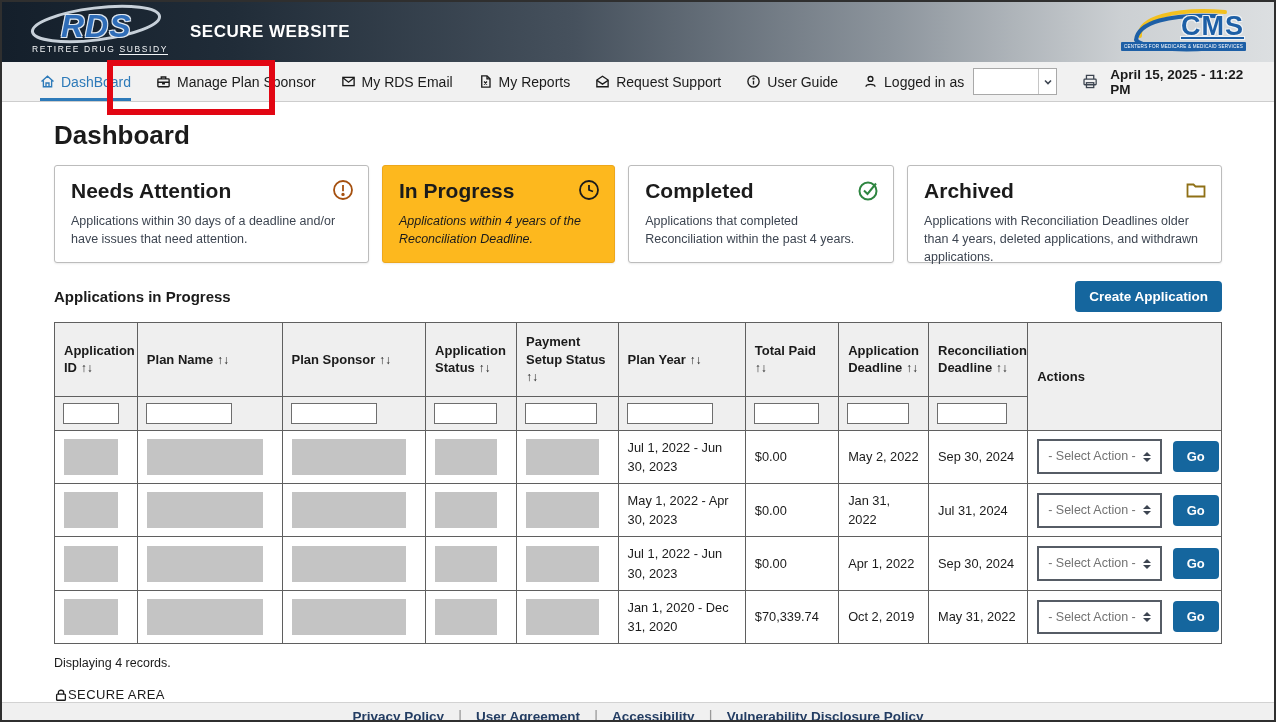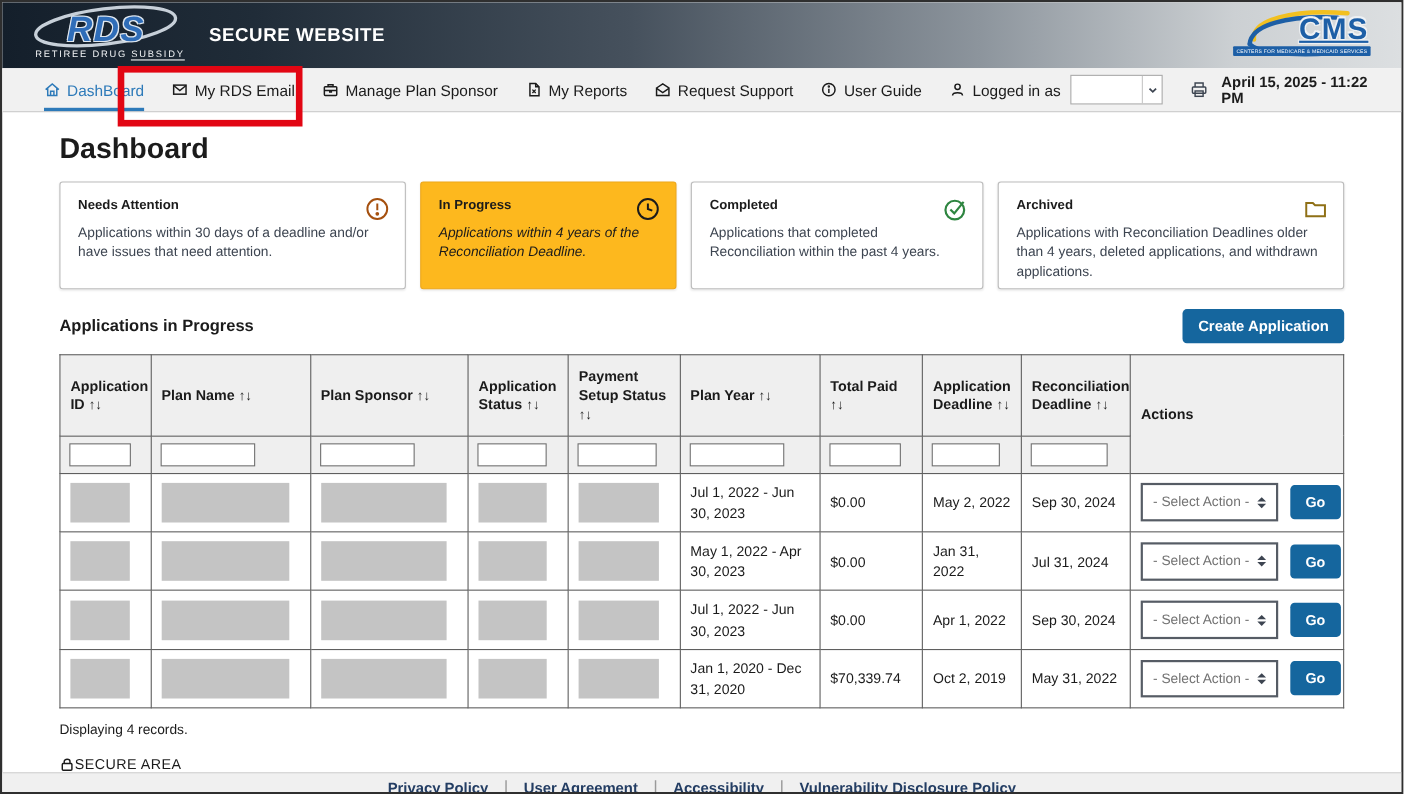--- a/index.html
+++ b/index.html
@@ -44,21 +44,21 @@
                     border:6px solid #e20613; z-index:20; pointer-events:none; }
 
   
   main { flex:1 1 auto; padding:0 52px; }
   .page-title { margin-top:18px; font-size:26px; font-weight:bold; }
 
   .cards { margin-top:14px; display:grid; grid-template-columns:1.35fr 1fr 1.14fr 1.35fr; gap:13px; }
   .card { position:relative; height:98px; background:#fff; border:1px solid #bcbcbc; border-radius:3px;
           padding:13px 16px; box-shadow:0 1px 2px rgba(0,0,0,0.08); cursor:pointer; }
   .card.highlight { background:#fdb81e; border-color:#eda71b; }
-  .card h2 { font-size:12px; font-weight:bold; }
+  .card h2 { font-size:21px; font-weight:bold; }
   .card p { margin-top:9px; font-size:12.5px; line-height:1.45; color:#3d4551; }
   .card.highlight p { color:#1b1b1b;font-style:italic; }
   .card .card-icon { position:absolute; top:13px; right:14px; }
 
   .section-row { margin-top:18px; display:flex; align-items:center; justify-content:space-between; }
   .section-title { font-size:15px; font-weight:bold; }
   .btn-primary { background:#15669e; color:#fff; border:none; border-radius:4px; font-family:inherit;
                  font-size:13.5px; font-weight:bold; padding:8px 14px; cursor:pointer; }
 
   
@@ -117,31 +117,31 @@
 
   <nav class="navbar">
     <div class="nav-item active">
       <svg width="15" height="15" viewBox="0 0 20 20" fill="none" stroke="currentColor" stroke-width="1.8">
           <path d="M2 10 L10 3 L18 10 M4.5 8.5 V17 H15.5 V8.5 M8 17 V12 H12 V17"></path>
         </svg>
       <span>DashBoard</span>
     </div>
     <div class="nav-item">
       <svg width="15" height="15" viewBox="0 0 20 20" fill="none" stroke="currentColor" stroke-width="1.8">
+          <rect x="2.5" y="6.5" width="15" height="10.5" rx="1"></rect>
+          <path d="M7 6.5 V4 H13 V6.5 M2.5 11 H17.5 M9 11 V13 H11 V11"></path>
+        </svg>
+      <span>Manage Plan Sponsor</span>
+    </div>
+    <div class="nav-item">
+      <svg width="15" height="15" viewBox="0 0 20 20" fill="none" stroke="currentColor" stroke-width="1.8">
           <rect x="2.5" y="4.5" width="15" height="11"></rect>
           <path d="M2.5 5 L10 11 L17.5 5"></path>
         </svg>
       <span>My RDS Email</span>
-    </div>
-    <div class="nav-item">
-      <svg width="15" height="15" viewBox="0 0 20 20" fill="none" stroke="currentColor" stroke-width="1.8">
-          <rect x="2.5" y="6.5" width="15" height="10.5" rx="1"></rect>
-          <path d="M7 6.5 V4 H13 V6.5 M2.5 11 H17.5 M9 11 V13 H11 V11"></path>
-        </svg>
-      <span>Manage Plan Sponsor</span>
     </div>
     <div class="nav-item">
       <svg width="15" height="15" viewBox="0 0 20 20" fill="none" stroke="currentColor" stroke-width="1.8">
           <path d="M5 2.5 H12 L16 6.5 V17.5 H5 Z"></path>
           <path d="M12 2.5 V6.5 H16"></path>
           <path d="M8 10 L12 14 M12 10 L8 14" stroke-width="1.6"></path>
         </svg>
       <span>My Reports</span>
     </div>
     <div class="nav-item">

